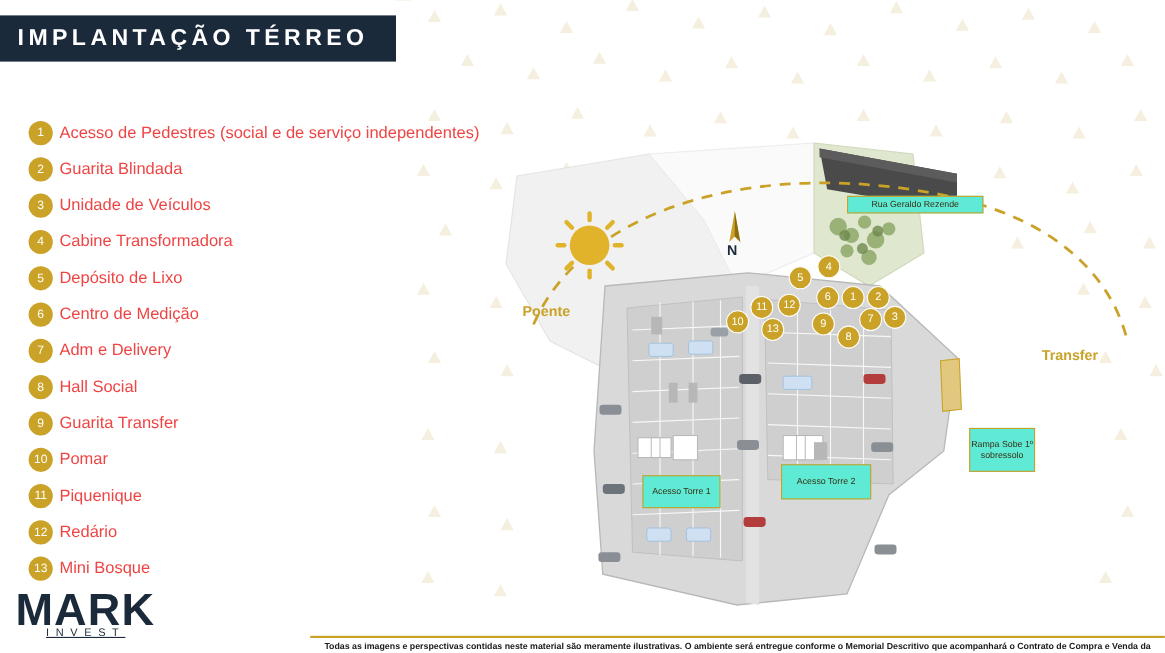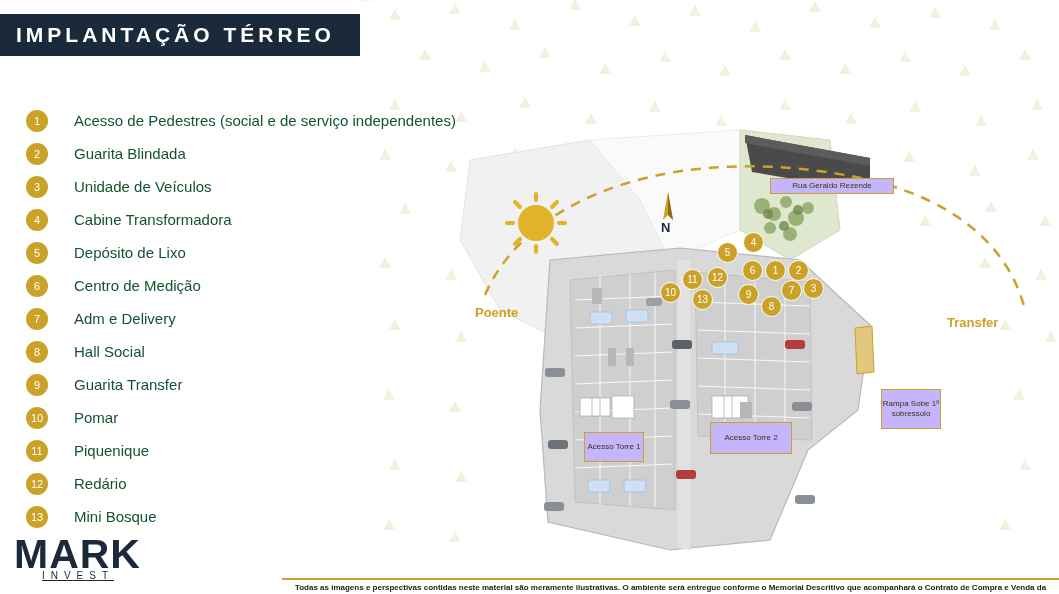--- a/index.html
+++ b/index.html
@@ -69,23 +69,23 @@
     border-radius: 50%;
     background: #c9a227;
     color: #ffffff;
     font-size: 11px;
     display: flex;
     align-items: center;
     justify-content: center;
     flex: 0 0 auto;
   }
   .legend-label {
-    margin-left: 26px;
+    margin-left: 6px;
     font-size: 15px;
-    color: #14532d;
+    color: #ef4444;
     white-space: nowrap;
   }
 
   
   .logo {
     position: absolute;
     left: 14px;
     top: 538px;
     width: 120px;
     height: 46px;
@@ -149,21 +149,21 @@
     font-size: 10px;
     display: flex;
     align-items: center;
     justify-content: center;
     box-sizing: border-box;
   }
 
   
   .map-box {
     position: absolute;
-    background: #c4b5fd;
+    background: #5eead4;
     border: 1px solid #c9a227;
     color: #3a3015;
     font-size: 8px;
     line-height: 10px;
     display: flex;
     align-items: center;
     justify-content: center;
     text-align: center;
     box-sizing: border-box;
   }
@@ -438,28 +438,28 @@
         </g>
       </g>
 
       <g>
         <polygon points="228,82 233,110 228,105 223,110" fill="#c9a227"></polygon>
         <polygon points="228,82 233,110 228,105" fill="#8a6d12"></polygon>
       </g>
     </svg>
 
     <div class="label-dark" style="left:221px; top:110px;">N</div>
-    <div class="label-gold" style="left:35px; top:195px;">Poente</div>
+    <div class="label-gold" style="left:35px; top:165px;">Poente</div>
     <div class="label-gold" style="left:507px; top:205px;">Transfer</div>
 
     <div class="map-box" style="left:330px; top:68px; width:124px; height:16px;">Rua Geraldo Rezende</div>
 
     <div class="map-box" style="left:441px; top:235px; width:60px; height:40px;margin-top:44px;">Rampa Sobe 1º sobressolo</div>
 
-    <div class="map-box" style="left:144px; top:322px; width:60px; height:30px;">Acesso Torre 1</div>
+    <div class="map-box" style="left:144px; top:322px; width:71px; height:30px;">Acesso Torre 1</div>
     <div class="map-box" style="left:270px; top:312px; width:82px; height:32px;">Acesso Torre 2</div>
 
     <div class="marker" style="left:303px; top:122px;">4</div>
     <div class="marker" style="left:277px; top:132px;">5</div>
     <div class="marker" style="left:348px; top:150px;">2</div>
     <div class="marker" style="left:325px; top:150px;">1</div>
     <div class="marker" style="left:302px; top:150px;">6</div>
     <div class="marker" style="left:267px; top:157px;">12</div>
     <div class="marker" style="left:242px; top:159px;">11</div>
     <div class="marker" style="left:363px; top:168px;">3</div>

